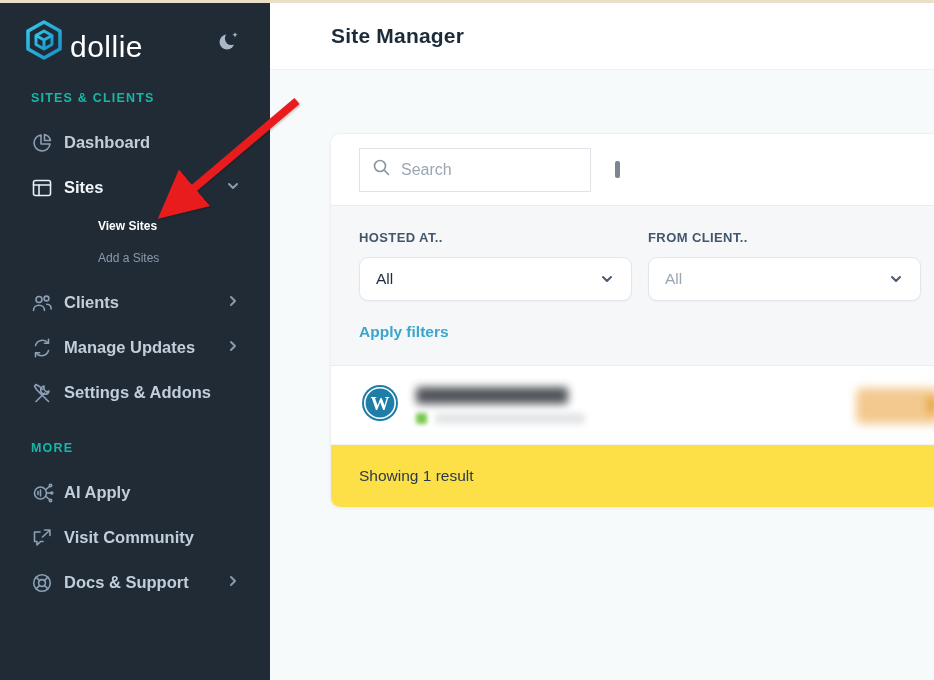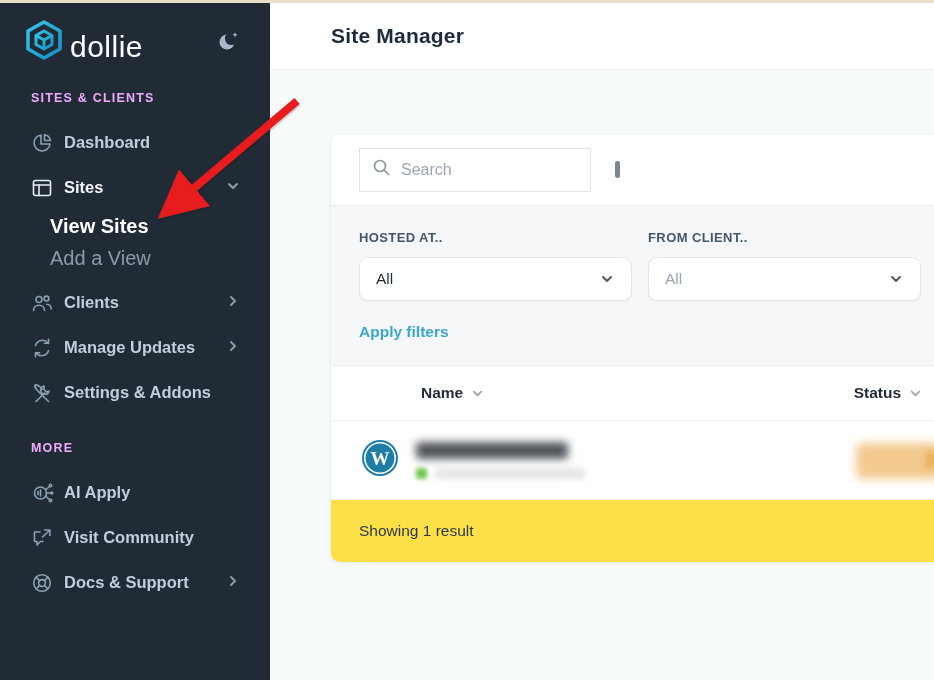--- a/index.html
+++ b/index.html
@@ -7,28 +7,28 @@
   body { font-family:"Liberation Sans", sans-serif; background:#f7fafb; }
   .screen { position:relative; width:934px; height:680px; overflow:hidden; background:#f7fafb; }
   .topline { position:absolute; top:0; left:0; width:100%; height:3px; background:#ecdfc8; z-index:5; }
 
   
   .sidebar { position:absolute; top:3px; left:0; width:270px; height:677px; background:#212b36; color:#c7d1dc; }
   .side-head { display:flex; align-items:center; justify-content:space-between; padding:16px 28px 0 26px; height:62px; }
   .brand { display:flex; align-items:flex-end; gap:8px; }
   .brand-text { color:#ffffff; font-size:30px; font-weight:500; letter-spacing:.5px; }
   .moon-btn { background:none; border:none; cursor:pointer; padding:2px; }
-  .section-label { padding:26px 0 0 31px; font-size:12.5px; font-weight:700; letter-spacing:1.2px; color:#f0abfc; }
+  .section-label { padding:26px 0 0 31px; font-size:12.5px; font-weight:700; letter-spacing:1.2px; color:#14b8a6; }
   .nav { margin-top:15px; }
   .nav-item { display:flex; align-items:center; height:45px; padding:0 30px 0 30px; cursor:pointer; font-size:16.5px; font-weight:700; color:#c3cedb; }
   .nav-item .ico { width:24px; height:24px; margin-right:10px; flex:0 0 24px; }
   .nav-item .chev { margin-left:auto; }
   .nav-item.bright { color:#f2f6fa; }
   .sub-list { margin-bottom:6px; }
-  .sub-item { display:flex; align-items:center; height:32px; padding-left:50px; font-size:20px; cursor:pointer; }
+  .sub-item { display:flex; align-items:center; height:32px; padding-left:98px; font-size:12px; cursor:pointer; }
   .sub-item.active { color:#ffffff; font-weight:700; }
   .sub-item.muted { color:#8c9aab; font-weight:400; }
   svg.icon { stroke:#8ba0b5; fill:none; stroke-width:1.6; stroke-linecap:round; stroke-linejoin:round; }
   svg.icon.white { stroke:#e8eef5; }
   svg.chevron { stroke:#8c9aab; fill:none; stroke-width:2; stroke-linecap:round; stroke-linejoin:round; }
 
   
   .main { position:absolute; top:3px; left:270px; width:664px; height:677px; }
   .page-header { height:67px; background:#ffffff; border-bottom:1px solid #eef1f3; display:flex; align-items:center; padding-left:61px; }
   .page-title { font-size:21px; font-weight:700; color:#1c2b3a; letter-spacing:.2px; }
@@ -134,21 +134,21 @@
               <polyline points="3,5 7,9 11,5"></polyline>
             </svg>
         </span>
       </div>
 
       <div class="sub-list">
         <div class="sub-item active">
           <span>View Sites</span>
         </div>
         <div class="sub-item muted">
-          <span>Add a View</span>
+          <span>Add a Sites</span>
         </div>
       </div>
 
       <div class="nav-item">
         <span class="ico">
           <svg class="icon" width="24" height="24" viewBox="0 0 24 24">
             <circle cx="9" cy="8.5" r="3"></circle>
             <path d="M3.5 19.5c0-3.2 2.4-5.2 5.5-5.2s5.5 2 5.5 5.2"></path>
             <circle cx="16.5" cy="7.5" r="2.4"></circle>
             <path d="M16.8 13.3c2.6.2 4.4 2 4.4 4.6"></path>
@@ -284,34 +284,20 @@
                 <span class="val muted">All</span>
                 <svg class="chevron" width="16" height="16" viewBox="0 0 16 16" style="stroke:#4a5a6b;">
                     <polyline points="4,6 8,10 12,6"></polyline>
                   </svg>
               </div>
             </div>
           </div>
           <a class="apply-link">Apply filters</a>
         </div>
 
-        <div class="table-header">
-          <div class="th th-name">
-            <span>Name</span>
-            <svg class="chevron" width="13" height="13" viewBox="0 0 14 14" style="stroke:#9aa6b1;">
-                <polyline points="3,5 7,9 11,5"></polyline>
-              </svg>
-          </div>
-          <div class="th th-status">
-            <span>Status</span>
-            <svg class="chevron" width="13" height="13" viewBox="0 0 14 14" style="stroke:#9aa6b1;">
-                <polyline points="3,5 7,9 11,5"></polyline>
-              </svg>
-          </div>
-        </div>
 
         <div class="table-row">
           <span class="wp-badge">
             <svg width="38" height="38" viewBox="0 0 38 38">
               <circle cx="19" cy="19" r="18" fill="#1e7ea8"></circle>
               <circle cx="19" cy="19" r="15.2" fill="none" stroke="#ffffff" stroke-width="1.6"></circle>
               <text x="19" y="25.5" text-anchor="middle" font-family="Liberation Serif, serif" font-size="19" font-weight="bold" fill="#ffffff">W</text>
             </svg>
           </span>
           <div class="row-text">

